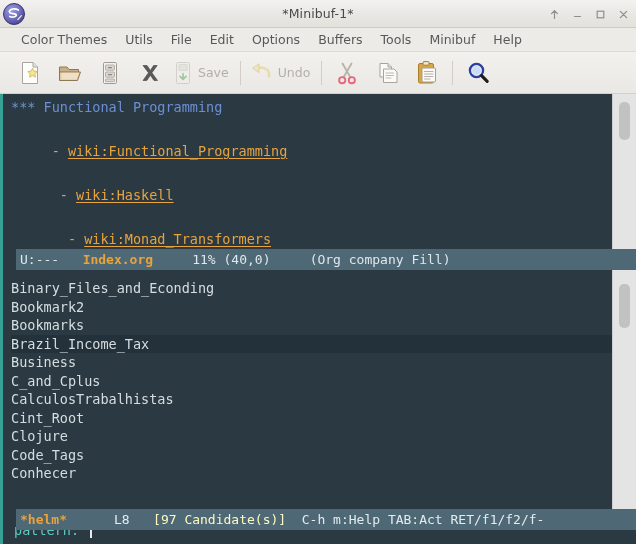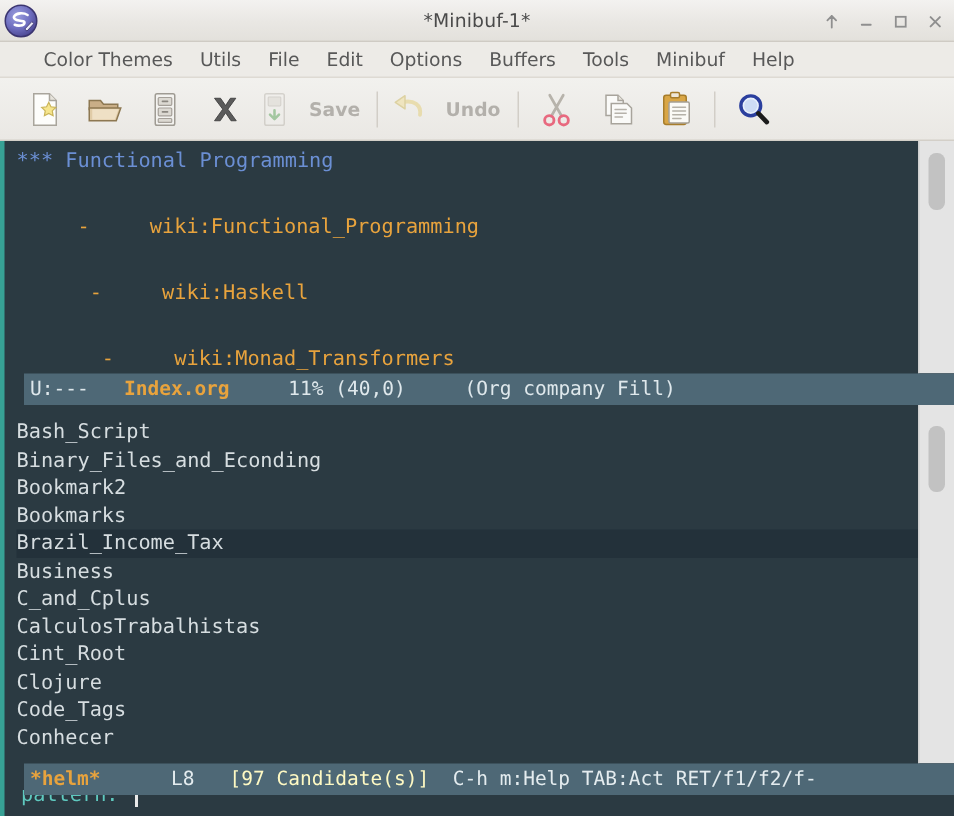--- a/index.html
+++ b/index.html
@@ -79,21 +79,21 @@
   }
   .winbtn svg { display: block; }
 
   
   #menubar {
     height: 24px;
     background: #edebe7;
     border-bottom: 1px solid #dedad3;
     display: flex;
     align-items: center;
-    padding-left: 20px;
+    padding-left: 12px;
     box-sizing: border-box;
   }
   .menu-item {
     font-family: "DejaVu Sans", sans-serif;
     font-size: 12.5px;
     color: #585858;
     padding: 0 9px;
     line-height: 22px;
     cursor: default;
     white-space: nowrap;
@@ -114,22 +114,21 @@
     height: 36px;
     display: flex;
     align-items: center;
     justify-content: center;
     cursor: default;
     flex: none;
   }
   .tb-btn.wide {
     width: auto;
     padding: 0 6px 0 2px;
-    gap: 12px;
-    font-weight: bold;
+    gap: 4px;
   }
   .tb-label {
     font-family: "DejaVu Sans", sans-serif;
     font-size: 12.5px;
     color: #b3b0ab;
   }
   .tb-sep {
     width: 1px;
     height: 24px;
     background: #d2cec7;
@@ -192,23 +191,23 @@
   .line {
     height: 22px;
     line-height: 22px;
     font-size: 13.5px;
     white-space: pre;
     color: #cfd8dc;
   }
   .org-head { color: #6b8fd4; }
   .org-link {
     color: #e8a33d;
+    text-decoration: underline;
     text-decoration-thickness: 1px;
     text-underline-offset: 2px;
-    margin-left: 32px;
   }
   .org-bullet { color: #e8a33d; }
 
   
   .mode-line {
     position: absolute;
     left: 16px;
     right: 0;
     height: 21px;
     line-height: 21px;
@@ -441,21 +440,20 @@
       </div>
       <div class="scrollbar">
         <div class="thumb" style="top:8px; height:38px;"></div>
       </div>
     </div>
 
     <div class="mode-line" style="top:155px;"><span>U:---</span>   <span class="ml-file">Index.org</span>     <span>11%</span> <span>(40,0)</span>     <span>(Org company Fill)</span></div>
 
     <div class="emacs-window" style="top:176px; height:239px;">
       <div class="win-text" style="padding-top:9px;">
-        <div class="helm-line">Bash_Script</div>
         <div class="helm-line">Binary_Files_and_Econding</div>
         <div class="helm-line">Bookmark2</div>
         <div class="helm-line">Bookmarks</div>
         <div class="helm-line selected">Brazil_Income_Tax</div>
         <div class="helm-line">Business</div>
         <div class="helm-line">C_and_Cplus</div>
         <div class="helm-line">CalculosTrabalhistas</div>
         <div class="helm-line">Cint_Root</div>
         <div class="helm-line">Clojure</div>
         <div class="helm-line">Code_Tags</div>

